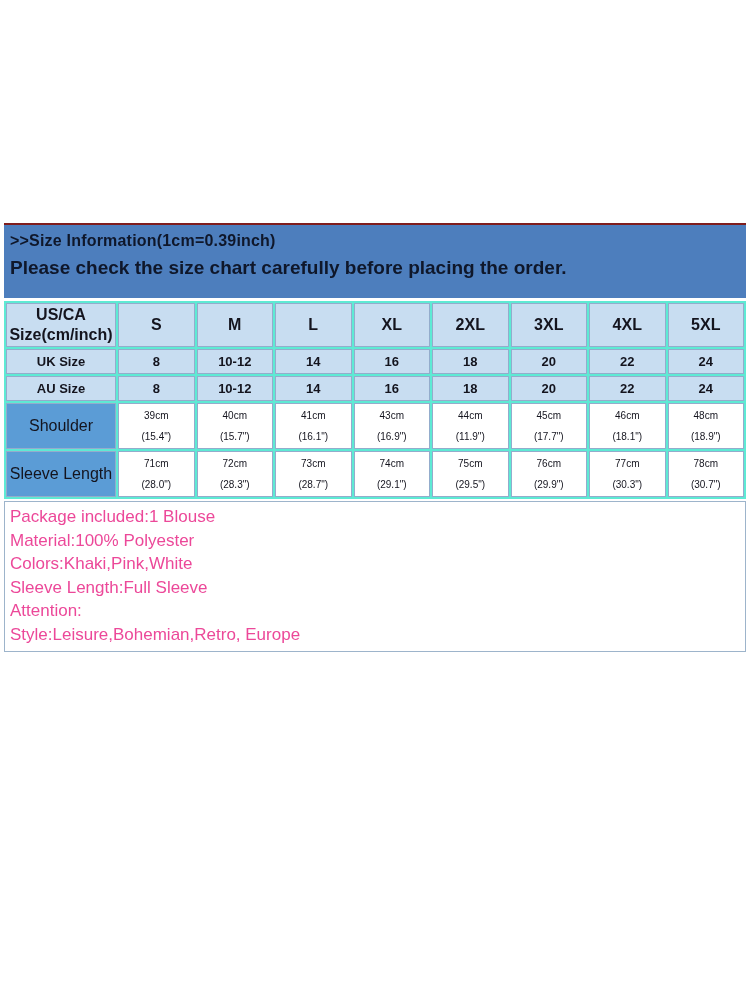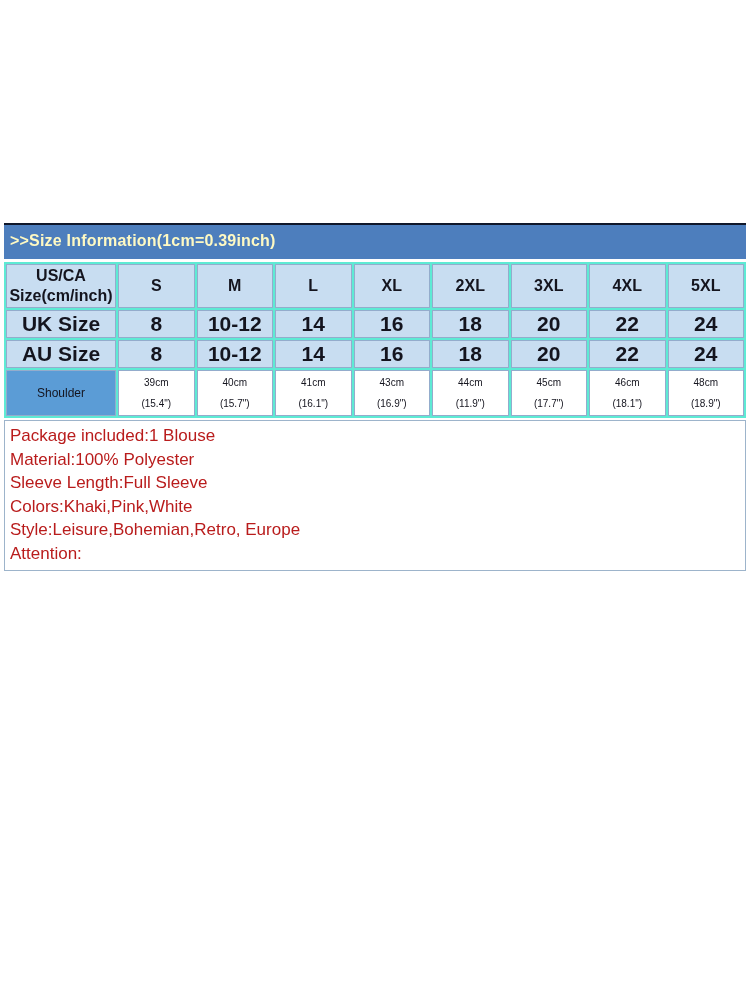--- a/index.html
+++ b/index.html
@@ -13,23 +13,23 @@
   }
   .page {
     position: absolute;
     top: 223px;
     left: 4px;
     width: 742px;
   }
   
   .banner {
     background: #4d7ebd;
-    color: #fef9c3;
-    padding: 7px 6px 9px 6px;
-    border-top: 2px solid #0f172a;
+    color: #0f172a;
+    padding: 7px 6px 19px 6px;
+    border-top: 2px solid #7f1d1d;
   }
   .banner .line1 {
     font-size: 16px;
     font-weight: bold;
     margin: 0;
     letter-spacing: 0.2px;
   }
   .banner .line2 {
     font-size: 19px;
     font-weight: bold;
@@ -57,54 +57,55 @@
     font-size: 16px;
     height: 38px;
   }
   .corner {
     white-space: pre-line;
     line-height: 20px;
   }
   .ukau {
     background: #c8ddf1;
     font-weight: bold;
-    font-size: 21px;
+    font-size: 13px;
     height: 21px;
   }
   .mlabel {
     background: #5b9cd6;
-    font-size: 12px;
+    font-size: 16px;
     height: 42px;
   }
   .mcell {
     background: #ffffff;
     font-size: 10px;
     color: #2d2d33;
     white-space: pre-line;
     line-height: 21px;
     height: 42px;
   }
   
   .details {
     margin-top: 2px;
     border: 1px solid #9db4cb;
     padding: 3px 2px 5px 5px;
     font-size: 17px;
     line-height: 23.5px;
-    color: #b91c1c;
+    color: #ec4899;
     word-break: break-all;
   }
 </style>
 </head>
 <body>
 
 <div class="page">
 
   <div class="banner">
     <p class="line1">&gt;&gt;Size Information(1cm=0.39inch)</p>
+    <p class="line2">Please check the size chart carefully before placing the order.</p>
   </div>
 
   <table class="size-chart">
     <colgroup>
       <col class="label-col">
       <col>
         <col>
         <col>
         <col>
         <col>
@@ -159,25 +160,44 @@
 (16.9")</td>
         <td class="mcell">44cm
 (11.9")</td>
         <td class="mcell">45cm
 (17.7")</td>
         <td class="mcell">46cm
 (18.1")</td>
         <td class="mcell">48cm
 (18.9")</td>
       </tr>
+      <tr>
+        <td class="mlabel">Sleeve Length</td>
+        <td class="mcell">71cm
+(28.0")</td>
+        <td class="mcell">72cm
+(28.3")</td>
+        <td class="mcell">73cm
+(28.7")</td>
+        <td class="mcell">74cm
+(29.1")</td>
+        <td class="mcell">75cm
+(29.5")</td>
+        <td class="mcell">76cm
+(29.9")</td>
+        <td class="mcell">77cm
+(30.3")</td>
+        <td class="mcell">78cm
+(30.7")</td>
+      </tr>
     </tbody>
   </table>
 
   <div class="details">
     <div>Package included:1 Blouse</div>
     <div>Material:100% Polyester</div>
+    <div>Colors:Khaki,Pink,White</div>
     <div>Sleeve Length:Full Sleeve</div>
-    <div>Colors:Khaki,Pink,White</div>
+    <div>Attention:</div>
     <div>Style:Leisure,Bohemian,Retro, Europe</div>
-    <div>Attention:</div>
   </div>
 
 </div>
 
 </body></html>

